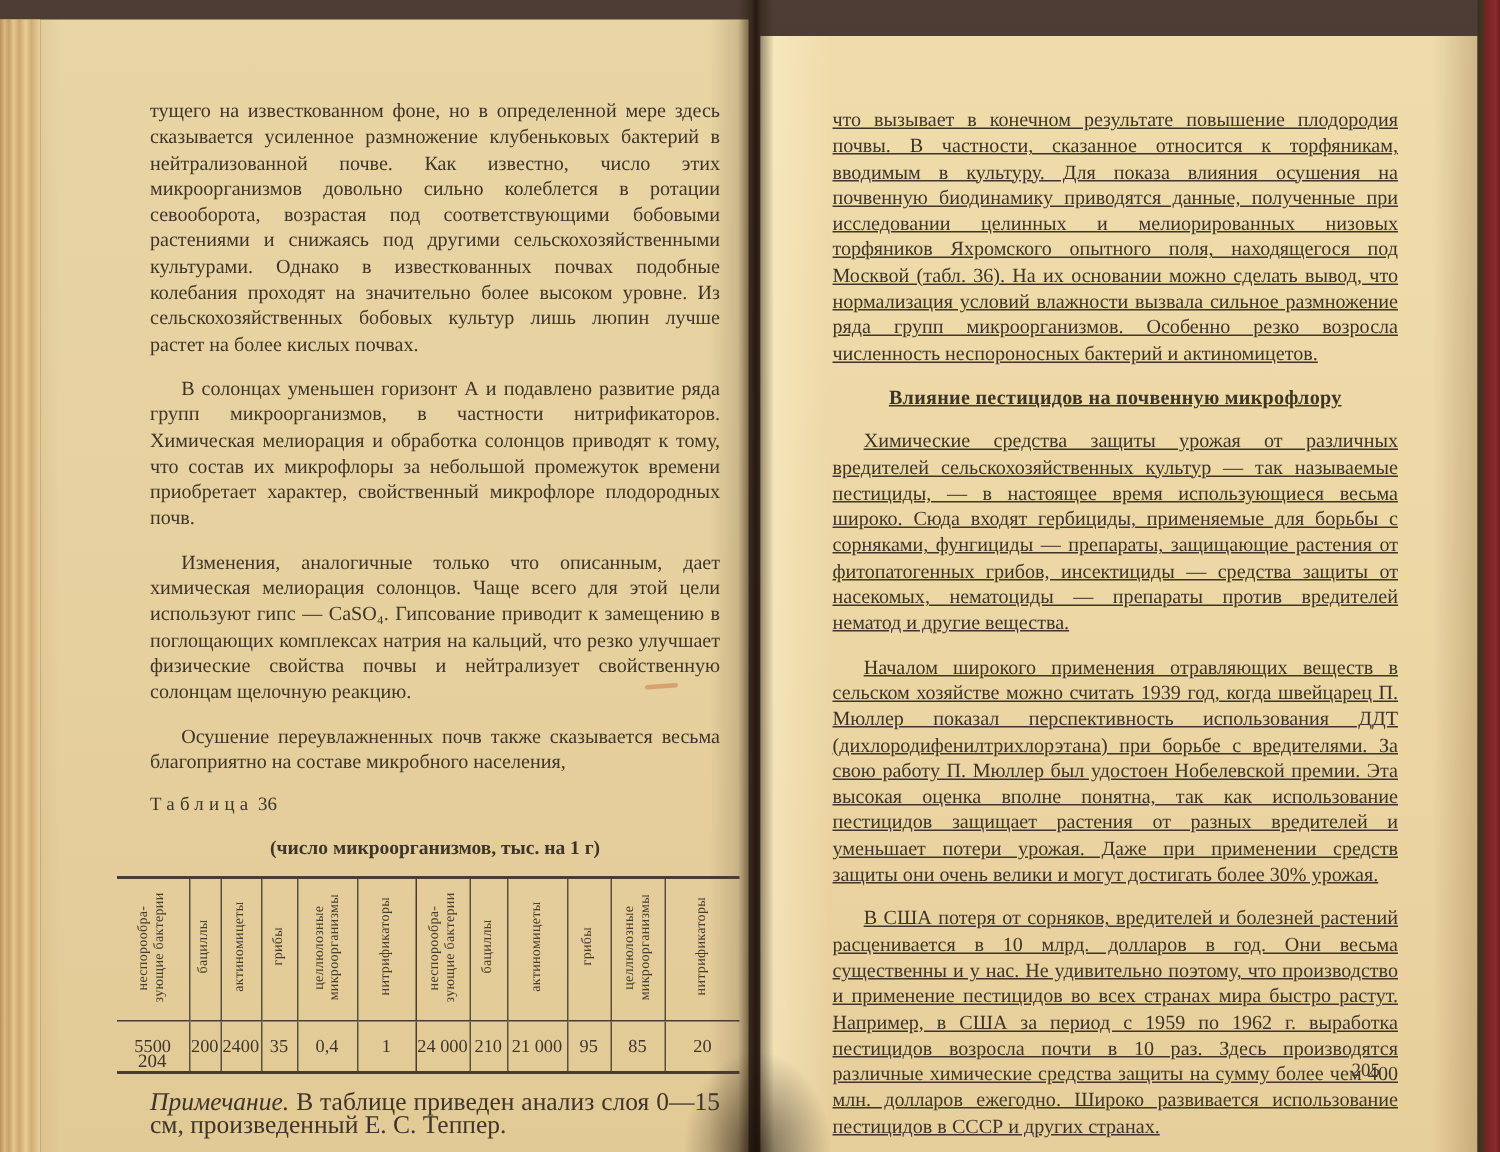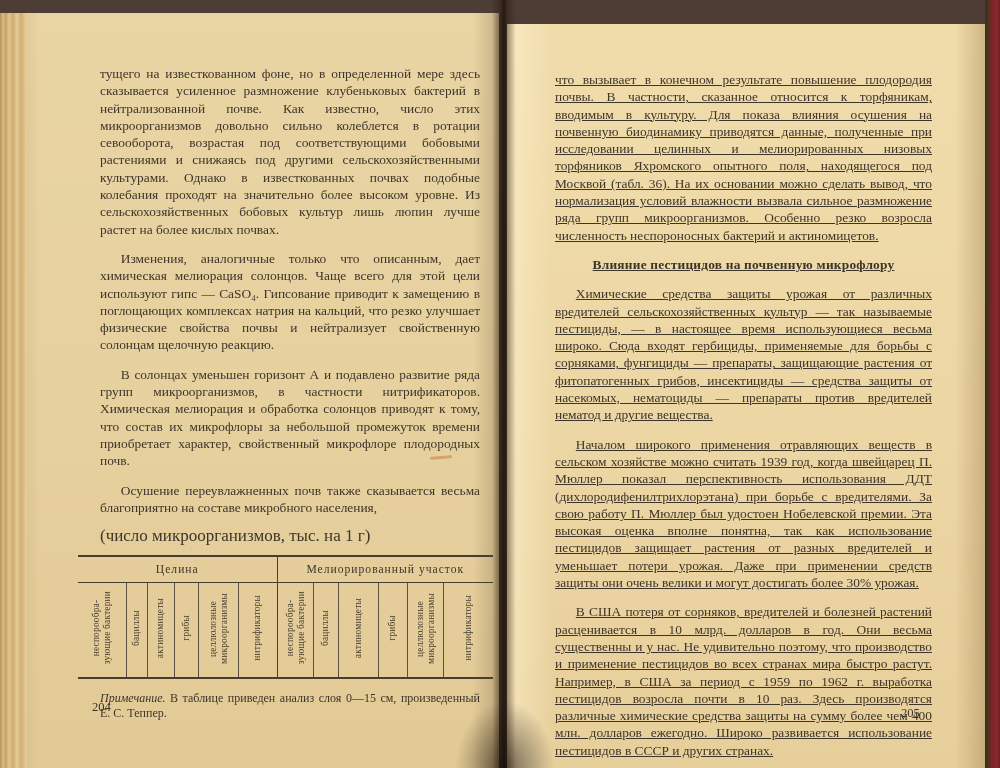--- a/index.html
+++ b/index.html
@@ -49,21 +49,21 @@
   #left-text{left:88px;top:53px;width:404px;}
   #right-text{left:543px;top:59px;width:401px;text-decoration:underline;}
   .section-heading{
     text-align:center;font-weight:bold;font-size:13.4px;
     margin:17px 0 13px 0;text-indent:0;letter-spacing:.2px;
   }
   
   .table-label{margin-top:13px;font-size:12.6px;text-align:left;text-indent:0;}
   .table-label .spaced{letter-spacing:3.5px;}
   .table-caption{margin-top:15px;font-weight:bold;font-size:12.4px;line-height:15px;text-align:left;text-indent:0;letter-spacing:.2px;}
-  .table-caption-sub{font-weight:normal;font-size:17px;line-height:15px;text-align:left;text-indent:0;}
+  .table-caption-sub{font-weight:bold;font-size:13px;line-height:15px;text-align:center;text-indent:0;}
   table.datatable{
     border-collapse:collapse;table-layout:fixed;
     width:415px;margin:9px 0 0 -10px;
     border-top:2px solid #473e31;border-bottom:2px solid #473e31;
     color:#3d352a;
   }
   table.datatable td,table.datatable th{padding:0;font-weight:normal;}
   tr.grouprow th{
     font-size:11.6px;height:25px;text-align:center;letter-spacing:1px;
     border-bottom:1.4px solid #473e31;
@@ -77,21 +77,21 @@
   .vtext{
     display:inline-block;writing-mode:vertical-rl;transform:rotate(180deg);
     white-space:pre-line;font-size:9.4px;line-height:10.5px;
     letter-spacing:.2px;color:#453c2f;
   }
   tr.valrow td{
     height:33px;text-align:center;vertical-align:middle;
     font-size:12.2px;border-left:1px solid #5a503f;white-space:nowrap;
   }
   tr.valrow td:first-child{border-left:none;}
-  .table-note{margin-top:9px;font-size:12px;line-height:14.6px;}
+  .table-note{margin-top:9px;font-size:17px;line-height:14.6px;}
   .table-note .ital{font-style:italic;}
   .pagenum{position:absolute;font-size:12.6px;color:#3d352a;}
   #pagenum-left{left:92px;top:700px;}
   #pagenum-right{left:901px;top:706px;}
   .pencil-mark{
     position:absolute;left:430px;top:456px;width:22px;height:3px;
     background:rgba(199,115,58,.5);transform:rotate(-4deg);border-radius:2px;
   }
 </style>
 </head>
@@ -103,64 +103,75 @@
 
 <div class="page page-right"></div>
 
 <div class="cover-edge"></div>
 <div class="gutter-shadow"></div>
 <div class="gutter-bottom"></div>
 <div class="pencil-mark"></div>
 
 <div class="textcol" id="left-text">
   <p>тущего на известкованном фоне, но в определенной мере здесь сказывается усиленное размножение клубеньковых бактерий в нейтрализованной почве. Как известно, число этих микроорганизмов довольно сильно колеблется в ротации севооборота, возрастая под соответствующими бобовыми растениями и снижаясь под другими сельскохозяйственными культурами. Однако в известкованных почвах подобные колебания проходят на значительно более высоком уровне. Из сельскохозяйственных бобовых культур лишь люпин лучше растет на более кислых почвах.</p>
+  <p class="indent">В солонцах уменьшен горизонт А и подавлено развитие ряда групп микроорганизмов, в частности нитрификаторов. Химическая мелиорация и обработка солонцов приводят к тому, что состав их микрофлоры за небольшой промежуток времени приобретает характер, свойственный микрофлоре плодородных почв.</p>
   <p class="indent">Изменения, аналогичные только что описанным, дает химическая мелиорация солонцов. Чаще всего для этой цели используют гипс — CaSO₄. Гипсование приводит к замещению в поглощающих комплексах натрия на кальций, что резко улучшает физические свойства почвы и нейтрализует свойственную солонцам щелочную реакцию.</p>
-  <p class="indent">В солонцах уменьшен горизонт А и подавлено развитие ряда групп микроорганизмов, в частности нитрификаторов. Химическая мелиорация и обработка солонцов приводят к тому, что состав их микрофлоры за небольшой промежуток времени приобретает характер, свойственный микрофлоре плодородных почв.</p>
   <p class="indent">Осушение переувлажненных почв также сказывается весьма благоприятно на составе микробного населения,</p>
 
+  <p class="table-label"><span class="spaced">Таблица</span> <span>36</span></p>
 
   <p class="table-caption-sub">(число микроорганизмов, тыс. на 1 г)</p>
 
   <table class="datatable">
     <colgroup>
       <col style="width:48px">
         <col style="width:21px">
         <col style="width:27px">
         <col style="width:24px">
       <col style="width:40px">
         <col style="width:39px">
         <col style="width:36px">
         <col style="width:25px">
       <col style="width:40px">
         <col style="width:29px">
         <col style="width:36px">
         <col style="width:50px">
     </colgroup>
     <tbody>
-        <tr class="grouprow">
-      <th colspan="6">Целина</th>
-      <th colspan="6" class="g2">Мелиорированный  участок</th>
-    </tr>
     <tr class="vheadrow">
       <td><span class="vtext">неспорообра-
 зующие бактерии</span></td>
       <td><span class="vtext">бациллы</span></td>
       <td><span class="vtext">актиномицеты</span></td>
       <td><span class="vtext">грибы</span></td>
       <td><span class="vtext">целлюлозные
 микроорганизмы</span></td>
       <td><span class="vtext">нитрификаторы</span></td>
       <td style="border-left:1.4px solid #473e31"><span class="vtext">неспорообра-
 зующие бактерии</span></td>
       <td><span class="vtext">бациллы</span></td>
       <td><span class="vtext">актиномицеты</span></td>
       <td><span class="vtext">грибы</span></td>
       <td><span class="vtext">целлюлозные
 микроорганизмы</span></td>
       <td><span class="vtext">нитрификаторы</span></td>
+    </tr>
+    <tr class="valrow">
+      <td>5500</td>
+      <td>200</td>
+      <td>2400</td>
+      <td>35</td>
+      <td>0,4</td>
+      <td>1</td>
+      <td style="border-left:1.4px solid #473e31">24 000</td>
+      <td>210</td>
+      <td>21 000</td>
+      <td>95</td>
+      <td>85</td>
+      <td>20</td>
     </tr>
   </tbody>
     </table>
 
   <p class="table-note"><span class="ital">Примечание.</span><span> В таблице приведен анализ слоя 0—15 см, произведенный Е. С. Теппер.</span></p>
 </div>
 
 <div class="pagenum" id="pagenum-left">204</div>
 
 <div class="textcol" id="right-text">

